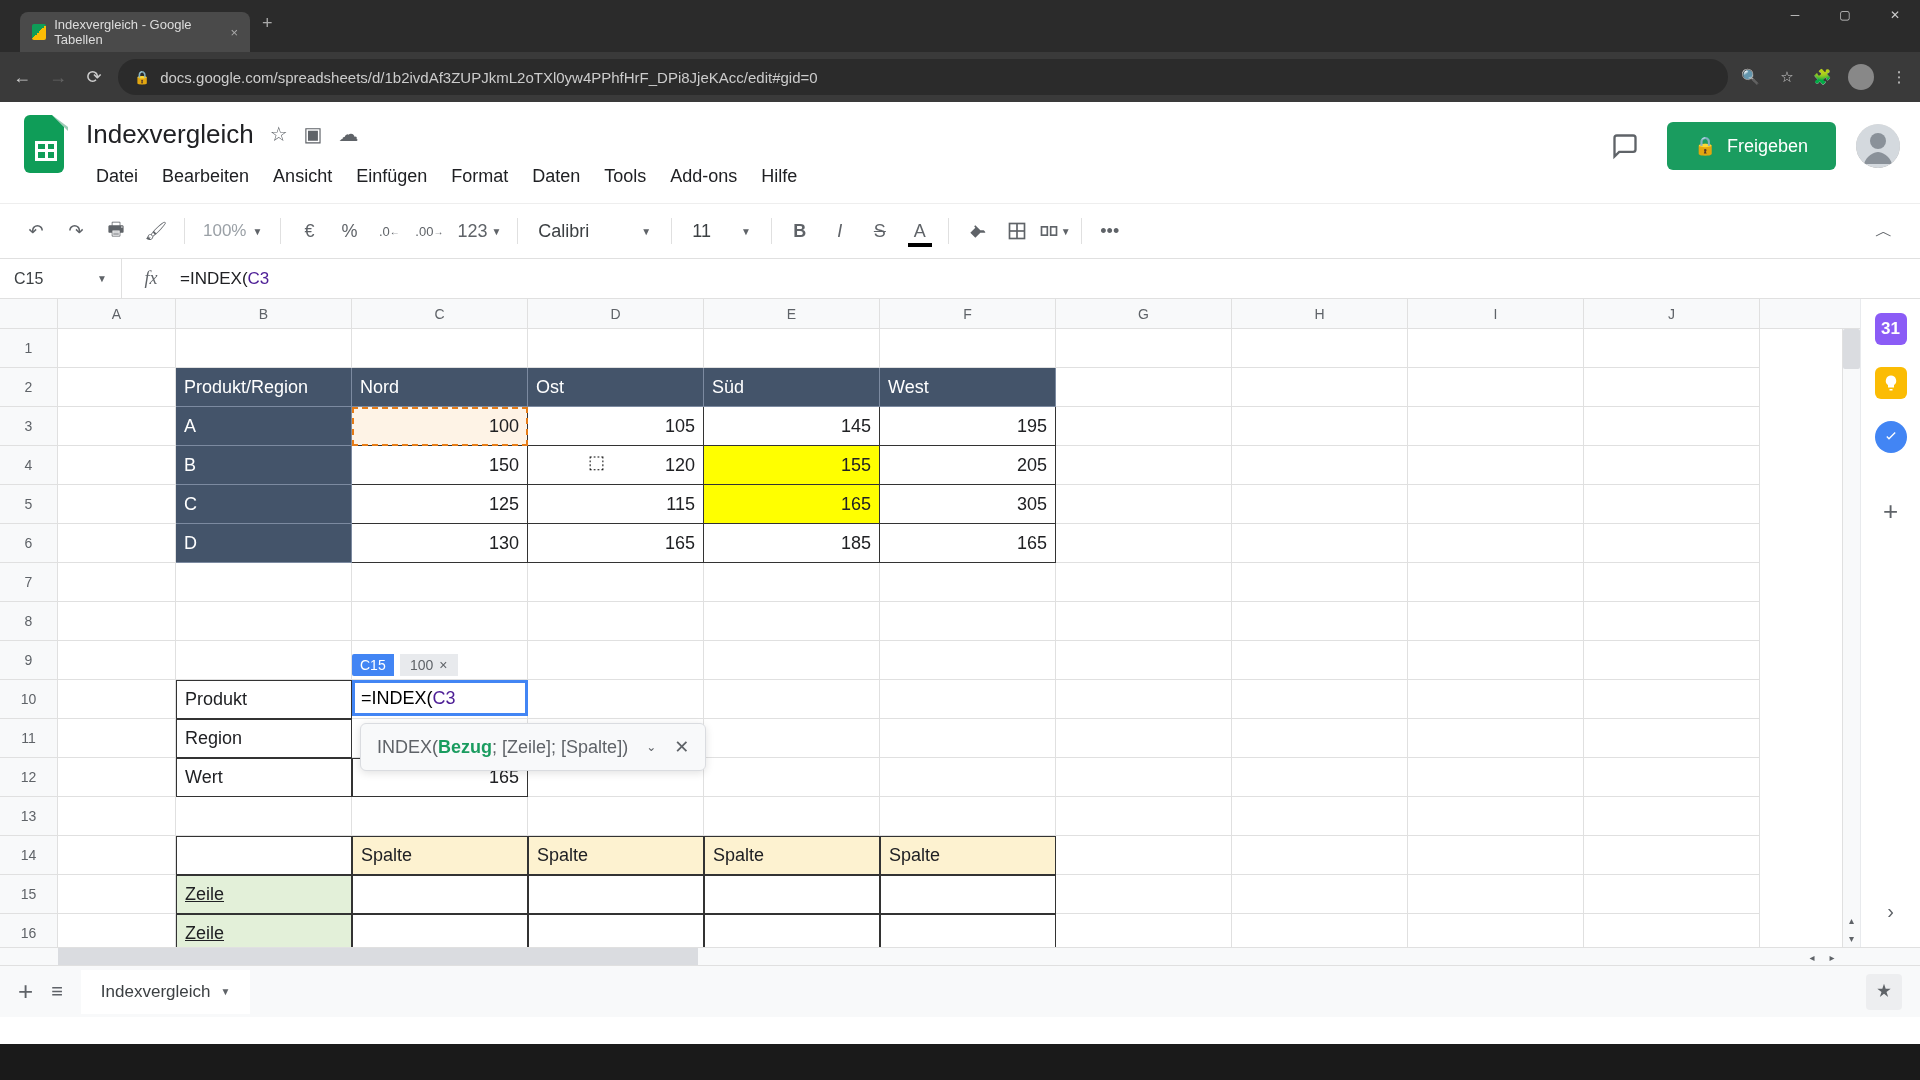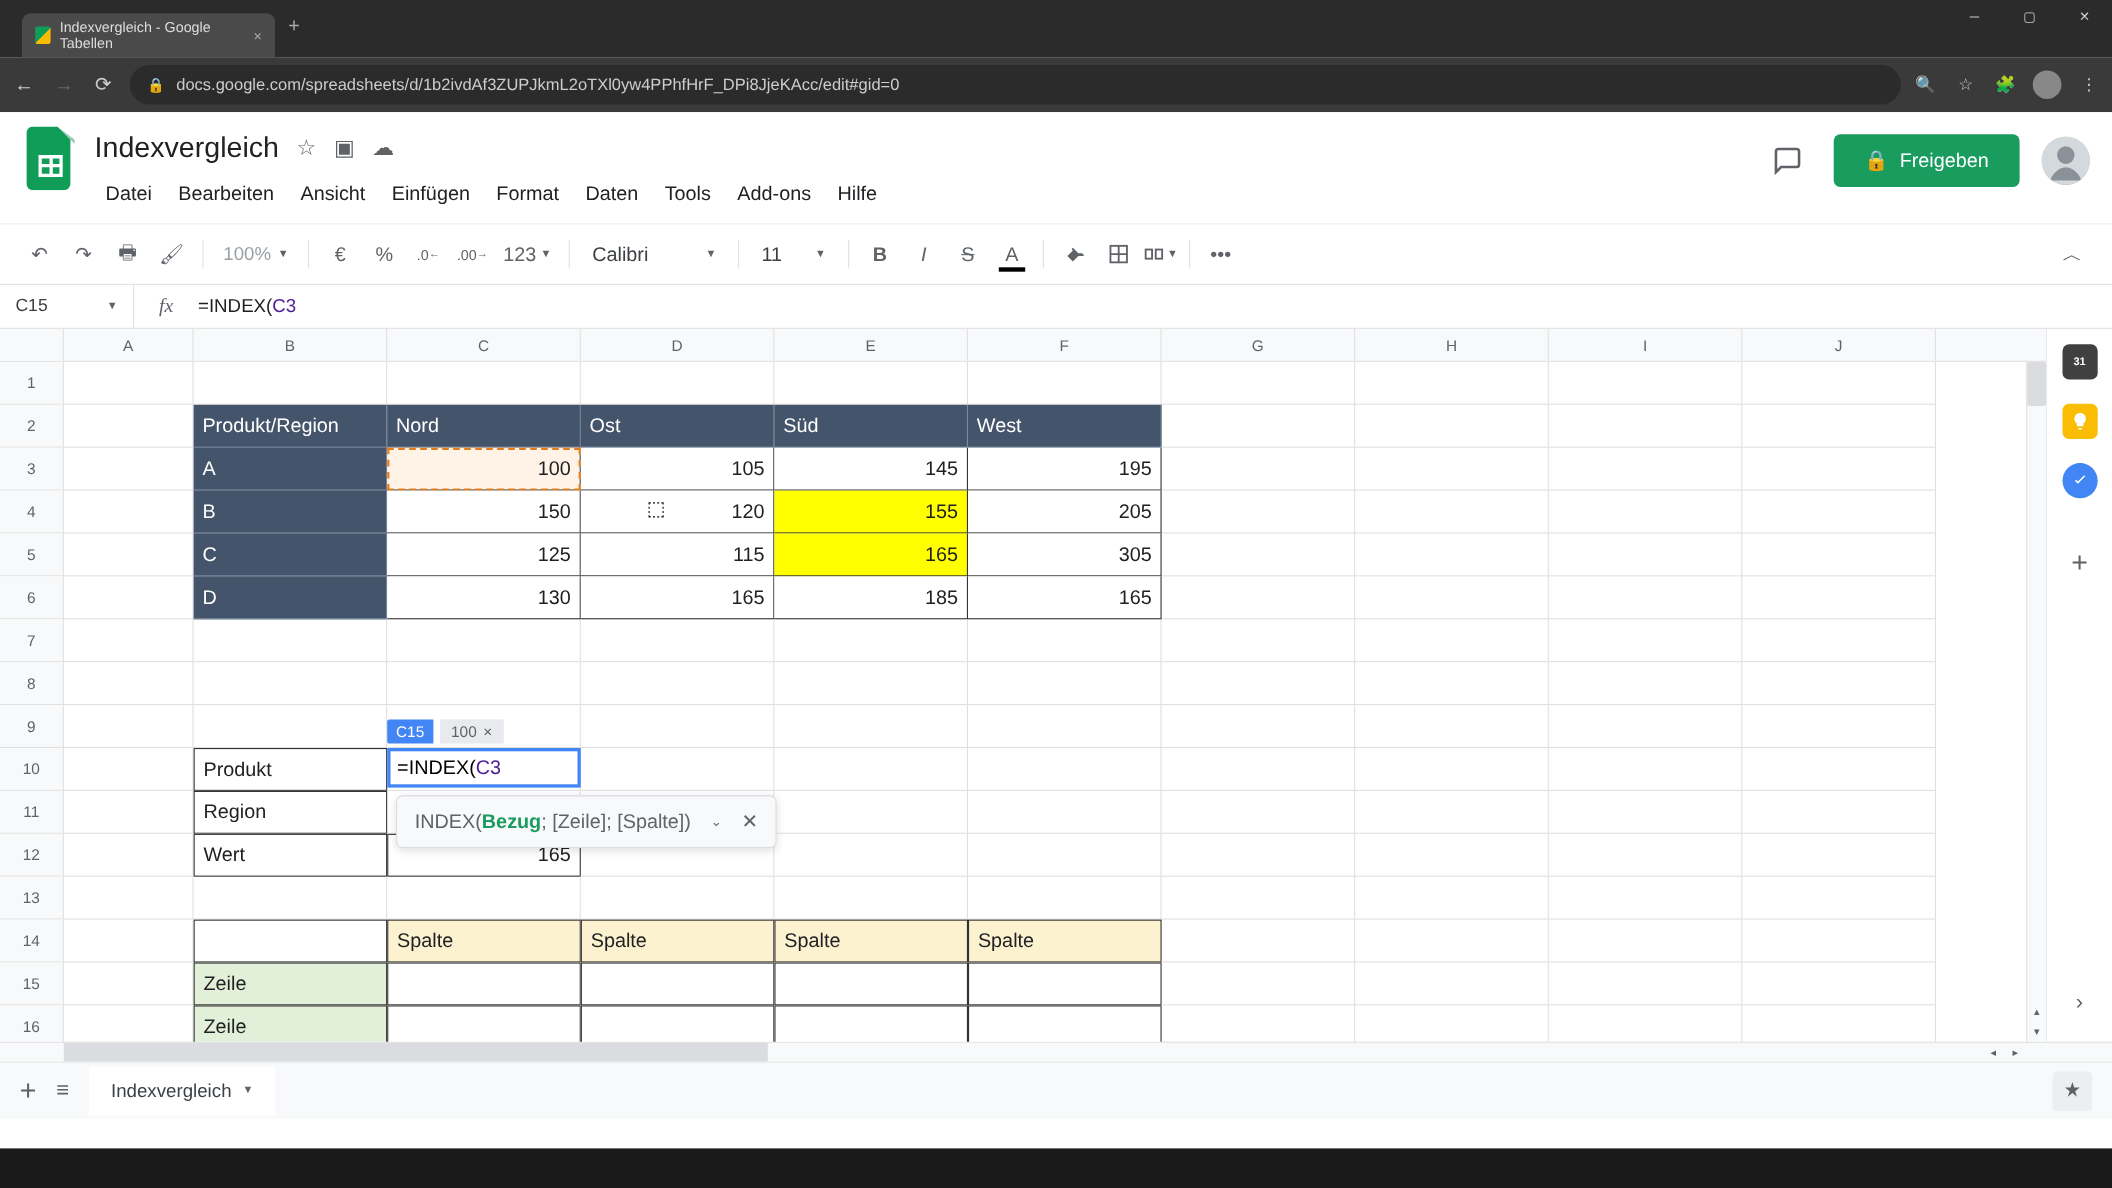--- a/index.html
+++ b/index.html
@@ -77,41 +77,41 @@
 .cell.num { justify-content: flex-end; }
 
 .hdr-cell { background: #44546a; color: #fff; border-right: 1px solid #7c8aa0; border-bottom: 1px solid #7c8aa0; }
 .side-hdr { background: #44546a; color: #fff; border-right: 1px solid #7c8aa0; border-bottom: 1px solid #7c8aa0; }
 .data-cell { background: #fff; border-right: 1px solid #333; border-bottom: 1px solid #333; }
 .yellow-cell { background: #ffff00; }
 .ref-sel { outline: 2px dashed #e67c17; outline-offset: -2px; background: #fef3e6; }
 
 .lookup-lbl { background: #fff; border: 1px solid #333; }
 .spalte-cell { background: #fdf2d0; border: 1px solid #333; }
-.zeile-cell { background: #e3f0d9; border: 1px solid #333; }
+.zeile-cell { background: #e3f0d9; border: 1px solid #333; text-decoration: underline; }
 .empty-bordered { background: #fff; border: 1px solid #333; }
 
 
 .active-cell-wrap { position: absolute; }
 .cell-badge { position: absolute; top: -26px; left: 0; background: #4285f4; color: #fff; font-size: 14px; padding: 3px 8px; font-weight: 500; border-radius: 2px 0 0 2px; }
 .preview-badge { position: absolute; top: -26px; left: 48px; background: #e8eaed; color: #5f6368; font-size: 14px; padding: 3px 10px; display: flex; align-items: center; gap: 6px; }
 .preview-x { font-size: 14px; cursor: pointer; }
 .active-cell { border: 3px solid #4285f4; background: #fff; padding: 4px 6px; font-family: 'Consolas', monospace; font-size: 18px; height: 36px; display: flex; align-items: center; }
 
 .tooltip { position: absolute; background: #f8f9fa; border: 1px solid #dadce0; border-radius: 6px; padding: 12px 16px; box-shadow: 0 2px 8px rgba(0,0,0,0.12); font-family: 'Consolas', monospace; font-size: 18px; color: #5f6368; display: flex; align-items: center; gap: 18px; }
 .tooltip-bezug { color: #1a9c5f; font-weight: bold; }
 .tooltip-caret { font-size: 12px; cursor: pointer; }
 .tooltip-x { font-size: 18px; cursor: pointer; color: #5f6368; }
 
 .cursor-mock { position: absolute; font-size: 18px; color: #000; pointer-events: none; }
 
 
 .right-sidebar { width: 60px; border-left: 1px solid #e8eaed; display: flex; flex-direction: column; align-items: center; padding-top: 14px; gap: 22px; }
 .side-icon { width: 32px; height: 32px; border-radius: 6px; cursor: pointer; display: flex; align-items: center; justify-content: center; font-size: 20px; }
-.side-cal { background: #404040; color: #fff; font-size: 10px; font-weight: bold; }
+.side-cal { background: #8b5cf6; color: #fff; font-size: 17px; font-weight: bold; }
 .side-keep { background: #fbbc04; }
 .side-tasks { background: #4285f4; border-radius: 50%; }
 .side-plus { color: #5f6368; font-size: 26px; margin-top: 20px; }
 .side-expand { margin-top: auto; margin-bottom: 20px; color: #5f6368; font-size: 20px; }
 
 
 .v-scroll { position: absolute; right: 60px; top: 30px; width: 18px; bottom: 0; background: #f8f9fa; border-left: 1px solid #e0e0e0; }
 .v-thumb { position: absolute; top: 0; width: 100%; height: 40px; background: #dadce0; border-radius: 2px; }
 .v-arrow { position: absolute; width: 100%; height: 18px; display: flex; align-items: center; justify-content: center; font-size: 10px; color: #5f6368; }
 .v-arrow.down { bottom: 18px; }

